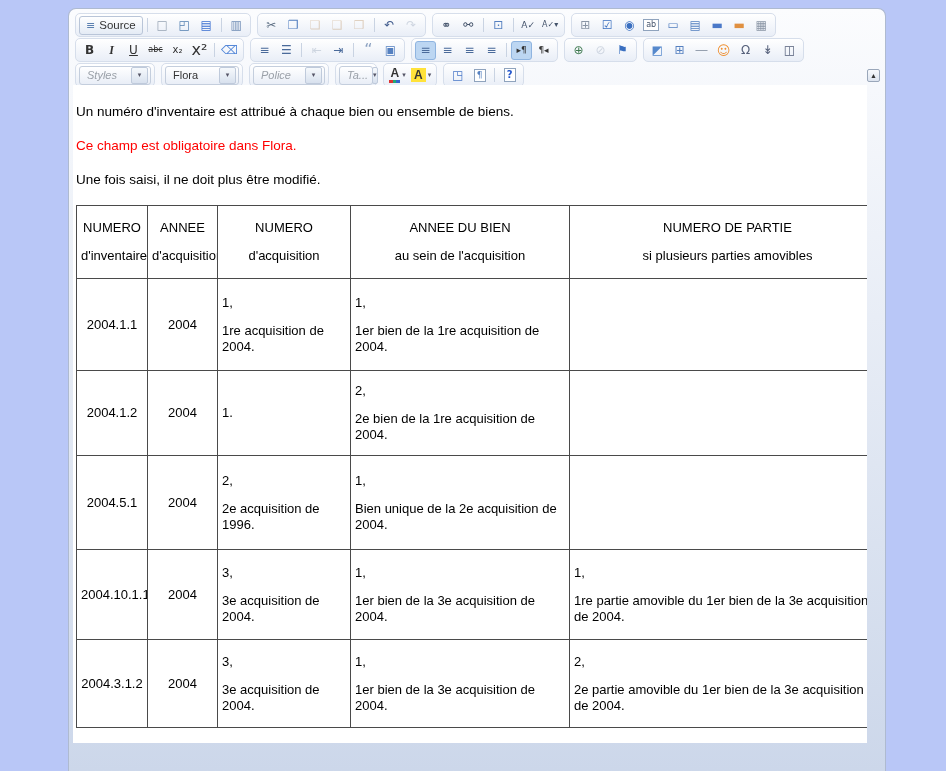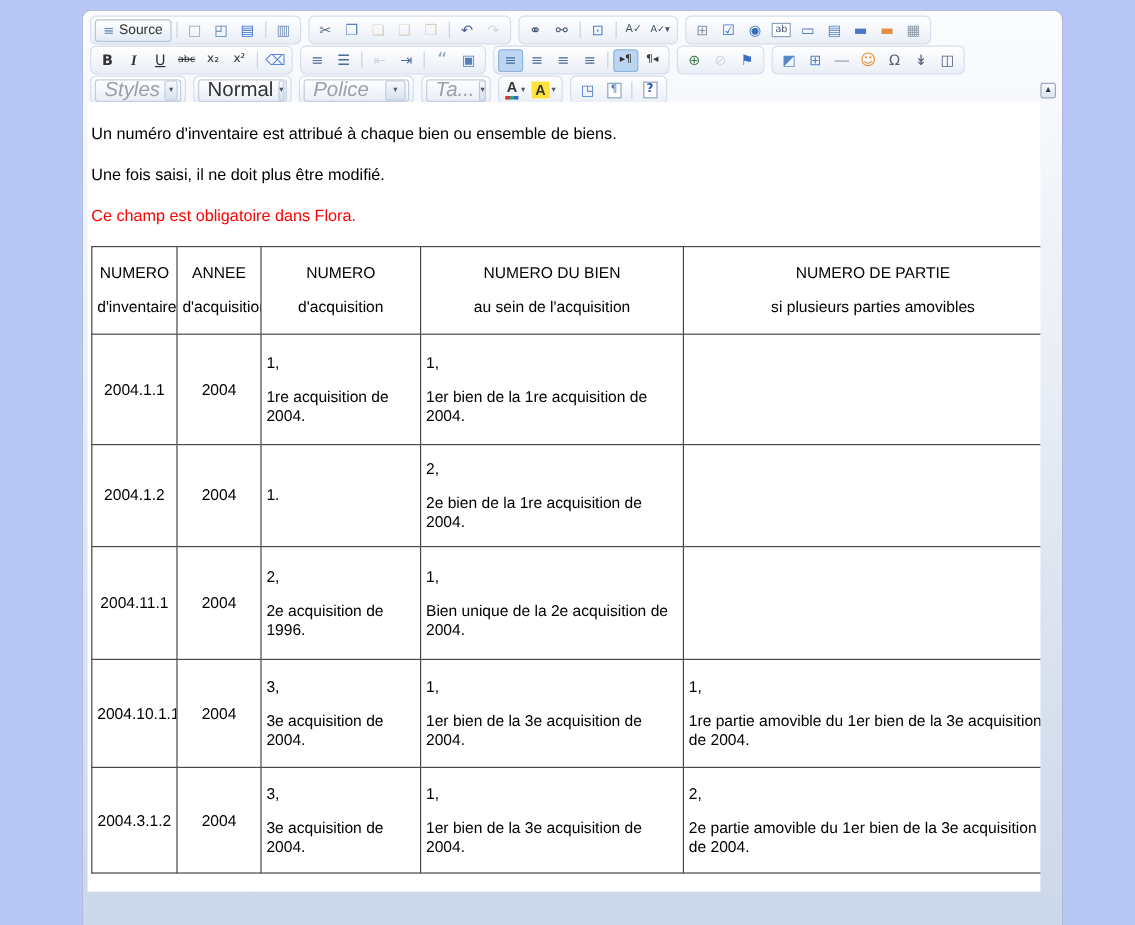--- a/index.html
+++ b/index.html
@@ -24,21 +24,21 @@
   .tb-btn.active{background:#bcd6f2;border-color:#8fb4e0;}
   .tb-btn.disabled{opacity:.42;}
   .boxed .g{border:1px solid #8fa3bd;padding:1px 2px;background:#fff;}
   .src-btn{display:flex;align-items:center;gap:4px;height:19px;padding:0 6px;cursor:pointer;
            border:1px solid #b9c5d8;border-radius:3px;background:linear-gradient(#ffffff,#e4ebf5);
            font-size:11.5px;color:#333;font-family:"Liberation Sans",sans-serif;}
   .src-btn .g{font-family:"DejaVu Sans",sans-serif;font-size:11px;color:#5b80b0;}
   .dd{display:flex;align-items:center;justify-content:space-between;height:19px;cursor:pointer;
       border:1px solid #c4cedd;border-radius:3px;background:linear-gradient(#ffffff,#e9eef7);
       padding:0 2px 0 7px;box-sizing:border-box;}
-  .dd .lbl{font-size:17px;color:#333;}
+  .dd .lbl{font-size:11px;color:#333;}
   .dd .lbl.muted{color:#9aa0a8;font-style:italic;}
   .dd-arrow{width:15px;height:15px;margin-left:4px;display:flex;align-items:center;justify-content:center;
             border:1px solid #bfcadb;border-radius:2px;background:linear-gradient(#f6f9fc,#d8e1ee);
             font-size:7px;color:#556;}
   .clr{position:relative;}
   .clr .letter{font-size:12px;font-weight:bold;color:#333;line-height:1;}
   .clr .strip{width:11px;height:3px;margin-top:1px;background:linear-gradient(90deg,#d33 33%,#2a7 33% 66%,#36c 66%);}
   .clr .letter.bgmode{background:#ffe23a;padding:1px 3px;}
   .mini-arrow{font-size:7px;color:#556;margin-left:2px;}
   .collapse-btn{position:absolute;right:5px;top:60px;width:13px;height:13px;padding:0;cursor:pointer;
@@ -180,21 +180,21 @@
           <button class="tb-btn">
             <span class="g" style="color: rgb(51, 51, 51); text-decoration: underline;">U</span>
           </button>
           <button class="tb-btn">
             <span class="g" style="color: rgb(51, 51, 51); text-decoration: line-through; font-size: 8px;">abc</span>
           </button>
           <button class="tb-btn">
             <span class="g" style="color: rgb(51, 51, 51); font-size: 10px;">x₂</span>
           </button>
           <button class="tb-btn">
-            <span class="g" style="color: rgb(51, 51, 51); font-size: 10px;">x²</span>
+            <span class="g" style="color: rgb(51, 51, 51); font-size: 16px;">x²</span>
           </button>
           <span class="tb-sep"></span>
           <button class="tb-btn">
             <span class="g" style="color: rgb(85, 136, 216);">⌫</span>
           </button>
         </span>
         <span class="tb-group">
           <button class="tb-btn">
             <span class="g" style="color: rgb(74, 106, 154);">≡</span>
           </button>
@@ -274,32 +274,32 @@
       </div>
     <div class="tb-row" id="tb-row3">
         <span class="tb-group">
           <div class="dd" style="width: 72px;">
             <span class="lbl muted">Styles</span>
             <span class="dd-arrow">▾</span>
           </div>
         </span>
         <span class="tb-group">
           <div class="dd" style="width: 74px;">
-            <span class="lbl">Normal</span>
+            <span class="lbl">Flora</span>
             <span class="dd-arrow">▾</span>
           </div>
         </span>
         <span class="tb-group">
-          <div class="dd" style="width: 88px;">
+          <div class="dd" style="width: 72px;">
             <span class="lbl muted">Police</span>
             <span class="dd-arrow">▾</span>
           </div>
         </span>
         <span class="tb-group">
-          <div class="dd" style="width: 50px;">
+          <div class="dd" style="width: 34px;">
             <span class="lbl muted">Ta...</span>
             <span class="dd-arrow">▾</span>
           </div>
         </span>
         <span class="tb-group">
           <button class="tb-btn clr">
             <span style="display: flex; flex-direction: column; align-items: center;">
               <span class="letter">A</span>
               <span class="strip"></span>
             </span>
@@ -324,22 +324,22 @@
             <span class="g" style="color: rgb(34, 85, 204); font-weight: bold; font-size: 10px;">?</span>
           </button>
         </span>
       </div>
     <button class="collapse-btn">▲</button>
   </div>
 
   <div class="content">
     <div id="doc-paras">
         <p style="color: rgb(0, 0, 0);">Un numéro d'inventaire est attribué à chaque bien ou ensemble de biens.</p>
+        <p style="color: rgb(255, 0, 0);">Ce champ est obligatoire dans Flora.</p>
         <p style="color: rgb(0, 0, 0);">Une fois saisi, il ne doit plus être modifié.</p>
-        <p style="color: rgb(255, 0, 0);">Ce champ est obligatoire dans Flora.</p>
       </div>
     <table id="doc-table">
       <colgroup>
         <col class="w0">
           <col class="w1">
           <col class="w2">
           <col class="w3">
           <col class="w4">
       </colgroup>
       <tbody id="doc-table-body">
@@ -350,21 +350,21 @@
             </td>
             <td class="hc">
               <p>ANNEE</p>
               <p>d'acquisition</p>
             </td>
             <td class="hc">
               <p>NUMERO</p>
               <p>d'acquisition</p>
             </td>
             <td class="hc">
-              <p>NUMERO DU BIEN</p>
+              <p>ANNEE DU BIEN</p>
               <p>au sein de l'acquisition</p>
             </td>
             <td class="hc">
               <p>NUMERO DE PARTIE</p>
               <p>si plusieurs parties amovibles</p>
             </td>
           </tr>
           <tr>
             <td class="center">
               <p>2004.1.1</p>
@@ -393,21 +393,21 @@
               <p>1.</p>
             </td>
             <td>
               <p>2,</p>
               <p>2e bien de la 1re acquisition de 2004.</p>
             </td>
             <td></td>
           </tr>
           <tr>
             <td class="center">
-              <p>2004.11.1</p>
+              <p>2004.5.1</p>
             </td>
             <td class="center">
               <p>2004</p>
             </td>
             <td>
               <p>2,</p>
               <p>2e acquisition de 1996.</p>
             </td>
             <td>
               <p>1,</p>

